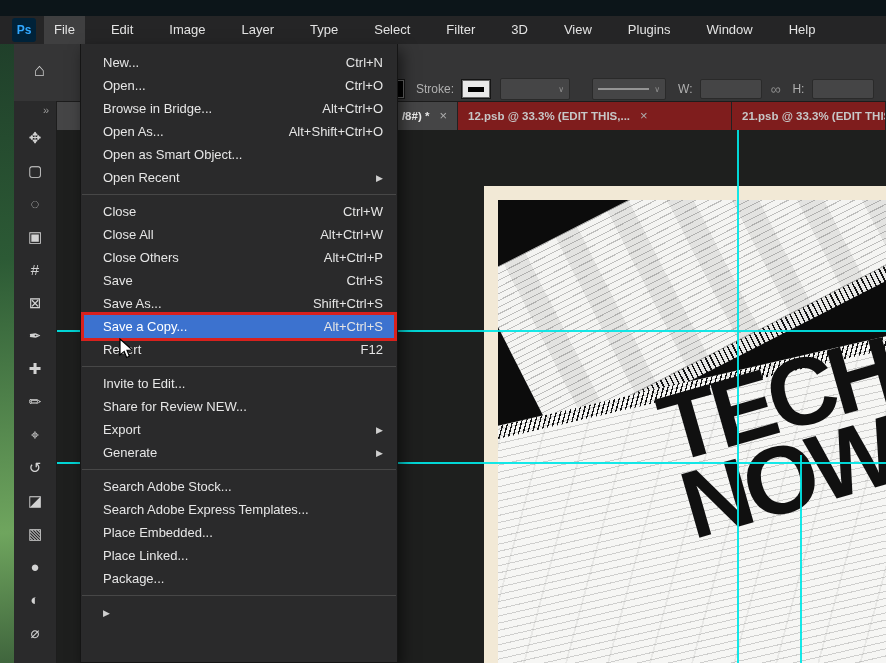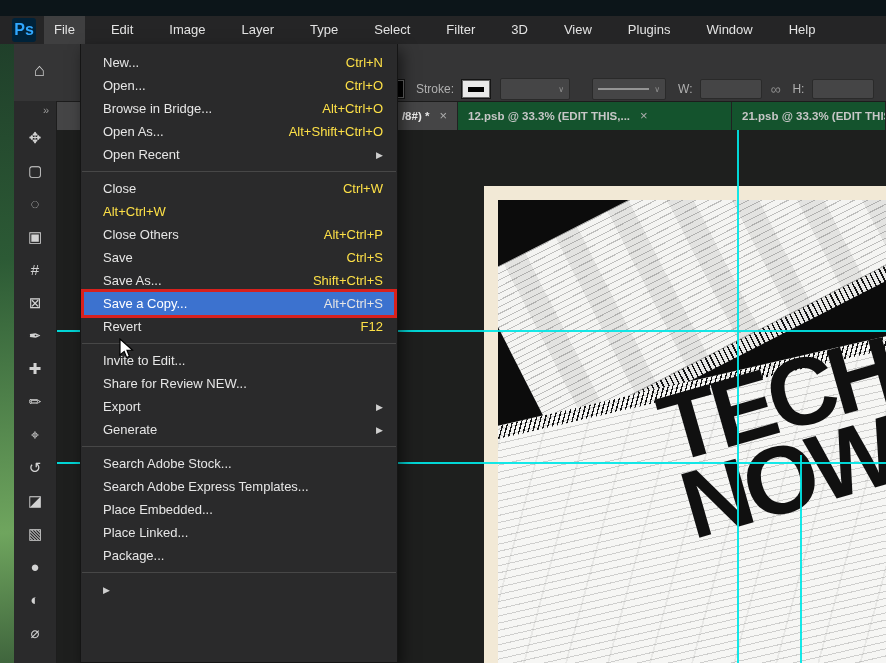--- a/index.html
+++ b/index.html
@@ -5,21 +5,21 @@
   html,body{margin:0;padding:0;width:886px;height:663px;overflow:hidden;
     font-family:"Liberation Sans",sans-serif;}
   body{position:relative;
     background:linear-gradient(175deg,#1d3a28 0%,#2c5a35 35%,#6fa55e 72%,#24402a 100%);}
 
   
   .titlebar{position:absolute;left:0;top:0;width:100%;height:16px;background:#0c1519;z-index:20;}
   .menubar{position:absolute;left:0;top:16px;width:100%;height:28px;background:#252526;
     display:flex;align-items:center;z-index:20;}
   .ps-logo{width:24px;height:24px;margin:0 8px 0 12px;background:#002239;color:#31a8ff;
-    font-weight:bold;font-size:16px;display:flex;align-items:center;justify-content:center;border-radius:3px;}
+    font-weight:bold;font-size:12px;display:flex;align-items:center;justify-content:center;border-radius:3px;}
   .mb-items{display:flex;height:100%;gap:16px;}
   .mb-item{padding:0 10px;height:28px;line-height:28px;color:#e3e3e3;font-size:13px;cursor:default;}
   .mb-item.open{background:#3f3f40;}
 
   
   .optionsbar{position:absolute;left:14px;top:44px;right:0;height:57px;background:#353536;
     border-bottom:1px solid #1c1c1c;z-index:5;}
   .ob-home{position:absolute;left:20px;top:16px;color:#cfcfcf;font-size:18px;}
   .ob-controls{position:absolute;left:362px;top:34px;display:flex;align-items:center;gap:8px;
     color:#b0b0b0;font-size:12px;}
@@ -40,21 +40,21 @@
   .toolbar{position:absolute;left:14px;top:101px;width:42px;bottom:0;background:#2a2a2b;
     border-right:1px solid #1d1d1d;z-index:5;display:flex;flex-direction:column;align-items:center;}
   .tb-expand{align-self:flex-end;color:#9a9a9a;font-size:11px;padding:3px 7px 5px;}
   .tool{width:42px;height:33px;display:flex;align-items:center;justify-content:center;
     color:#d2d2d2;font-size:15px;}
 
   
   .tabsbar{position:absolute;left:56px;top:101px;right:0;height:29px;background:#262627;
     display:flex;z-index:4;}
   .tab{display:flex;align-items:center;padding:0 10px;font-size:11.5px;font-weight:700;
-    color:#c7c7c7;background:#14532d;border-right:1px solid #212122;white-space:nowrap;overflow:hidden;}
+    color:#c7c7c7;background:#7f1d1d;border-right:1px solid #212122;white-space:nowrap;overflow:hidden;}
   .tab.active{background:#454546;color:#e9e9e9;}
   .tab.first{flex:0 0 381px;justify-content:flex-end;}
   .tab.second{flex:0 0 253px;}
   .tab.last{flex:1;}
   .tab-close{margin-left:10px;color:#aeaeae;font-size:13px;font-weight:400;}
 
   
   .canvas{position:absolute;left:56px;top:130px;right:0;bottom:0;background:#1e1f1e;overflow:hidden;z-index:1;}
   .doc-cream{position:absolute;left:428px;top:56px;width:480px;height:640px;background:#f2e9d6;}
   .doc-black{position:absolute;left:442px;top:70px;width:466px;height:626px;background:#0c0c0c;overflow:hidden;}
@@ -79,21 +79,21 @@
     font-weight:800;font-size:96px;line-height:.82;letter-spacing:-6px;color:#101010;}
   .guide{position:absolute;background:var(--cyan,#00e6e6);opacity:.92;}
 
   
   .file-menu{position:absolute;left:56px;top:44px;width:318px;bottom:0;background:#2a2a2b;
     border:1px solid #151515;border-top:none;box-shadow:4px 6px 14px rgba(0,0,0,.55);
     z-index:30;padding-top:7px;box-sizing:border-box;margin-left:24px;}
   .menu-item{height:23px;display:flex;align-items:center;padding:0 14px 0 22px;
     font-size:13px;color:#e6e6e6;cursor:default;}
   .mi-label{flex:1;}
-  .mi-shortcut{color:#fde047;}
+  .mi-shortcut{color:#e5e5e5;}
   .mi-arrow{color:#cfcfcf;font-size:9px;}
   .menu-item.highlighted{background:var(--highlight,#3c72cf);color:#fff;}
   .menu-item.highlighted .mi-shortcut{color:#e5e5e5;}
   .menu-item.red-outline{position:relative;}
   .menu-item.red-outline::after{content:'';position:absolute;left:0;right:0;top:-3px;bottom:-3px;
     border:3px solid var(--red,#d8211d);pointer-events:none;z-index:2;}
   .menu-sep{height:1px;background:#474747;margin:5px 1px;}
 
   
   .cursor{position:absolute;left:119px;top:338px;z-index:40;pointer-events:none;}
@@ -206,29 +206,33 @@
     </div>
     <div class="menu-item">
       <span class="mi-label">Browse in Bridge...</span>
       <span class="mi-shortcut">Alt+Ctrl+O</span>
     </div>
     <div class="menu-item">
       <span class="mi-label">Open As...</span>
       <span class="mi-shortcut">Alt+Shift+Ctrl+O</span>
     </div>
     <div class="menu-item">
+      <span class="mi-label">Open as Smart Object...</span>
+    </div>
+    <div class="menu-item">
       <span class="mi-label">Open Recent</span>
       <span class="mi-arrow">▶</span>
     </div>
     <div class="menu-sep"></div>
     <div class="menu-item">
       <span class="mi-label">Close</span>
       <span class="mi-shortcut">Ctrl+W</span>
     </div>
     <div class="menu-item">
+      <span class="mi-label">Close All</span>
       <span class="mi-shortcut">Alt+Ctrl+W</span>
     </div>
     <div class="menu-item">
       <span class="mi-label">Close Others</span>
       <span class="mi-shortcut">Alt+Ctrl+P</span>
     </div>
     <div class="menu-item">
       <span class="mi-label">Save</span>
       <span class="mi-shortcut">Ctrl+S</span>
     </div>

